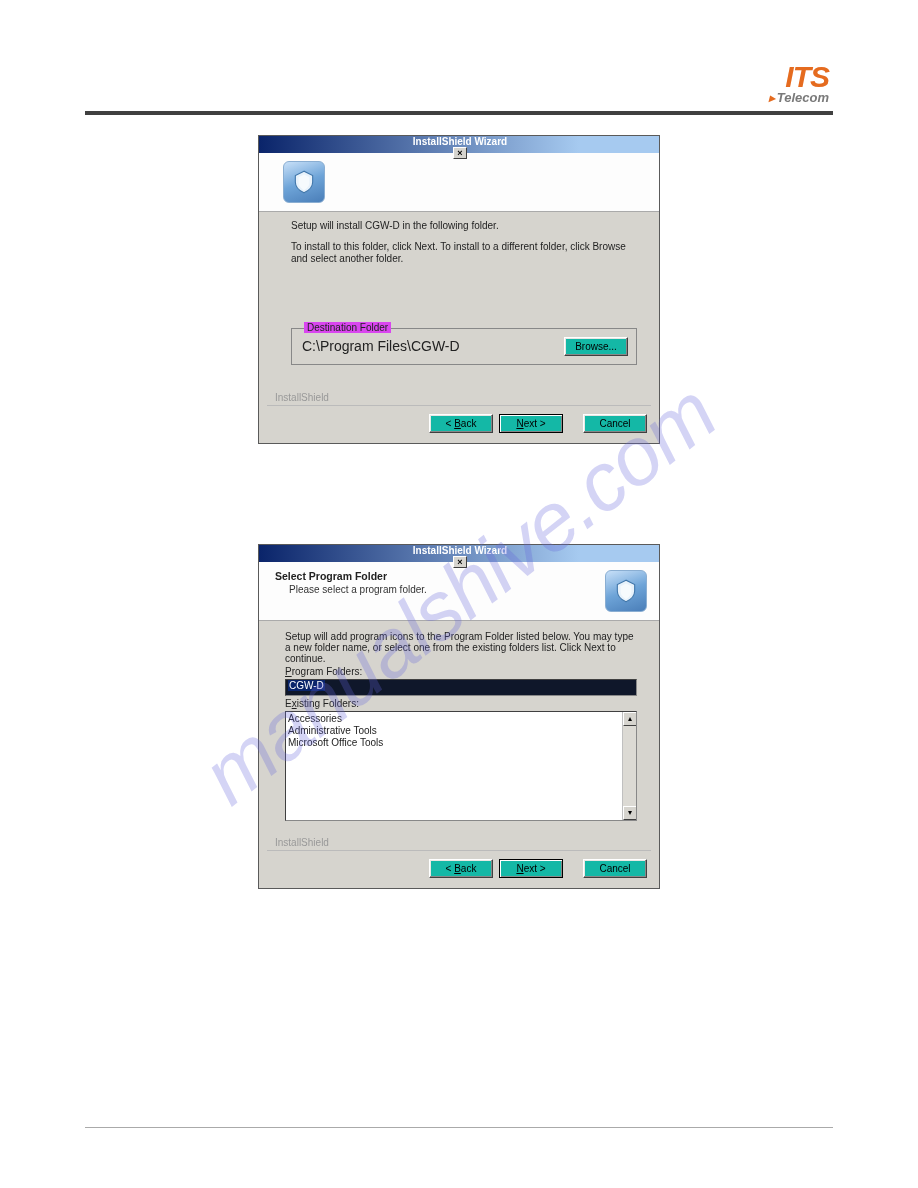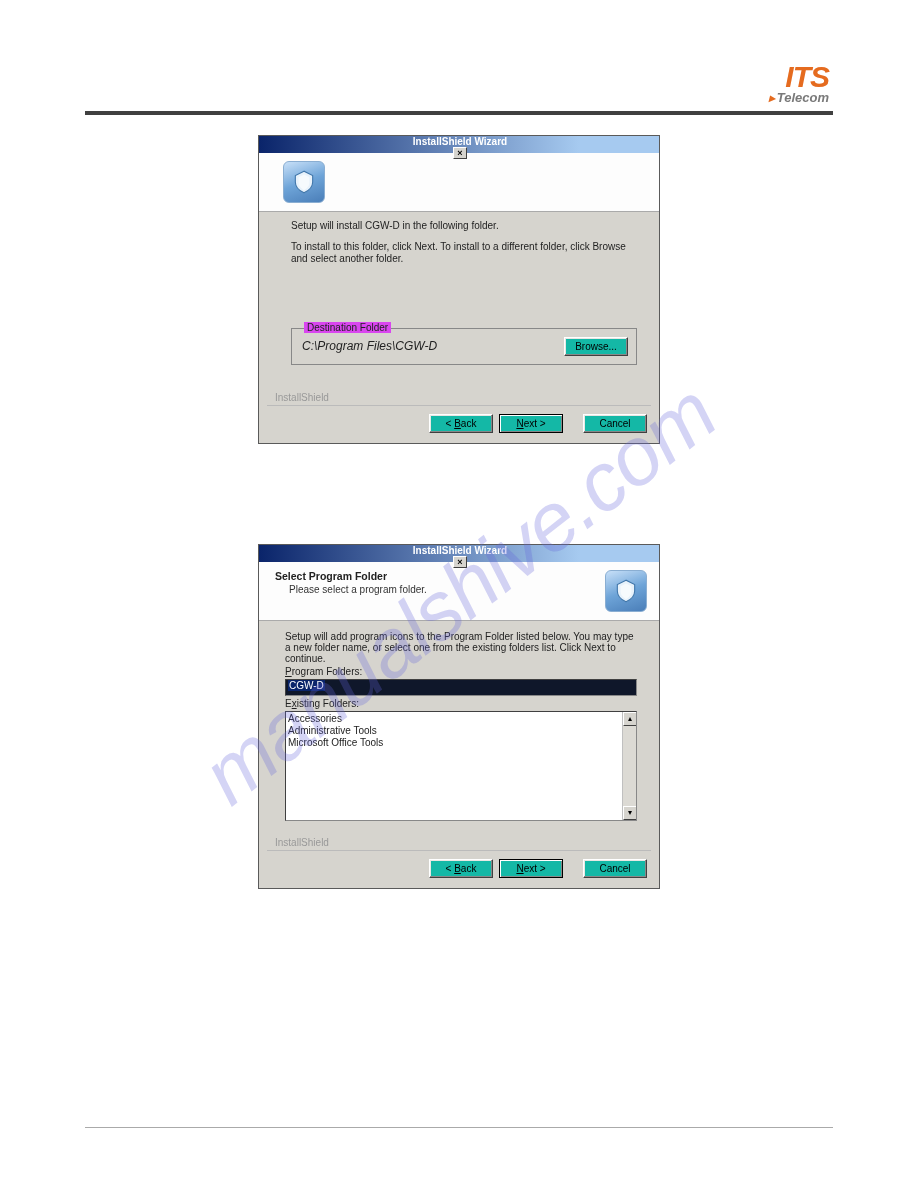--- a/index.html
+++ b/index.html
@@ -148,21 +148,21 @@
     left: 12px;
     background: #d946ef;
     padding: 0 3px;
     font-size: 10px;
   }
   .groupbox-row {
     display: flex;
     justify-content: space-between;
     align-items: center;
   }
-  .path-text { font-size: 12px; font-style: italic; }
+  .path-text { font-size: 14px; }
 
   .win-btn {
     min-width: 64px;
     height: 19px;
     background: #14b8a6;
     border: 1px solid #404040;
     border-top-color: #fff;
     border-left-color: #fff;
     box-shadow: inset -1px -1px 0 #888, inset 1px 1px 0 #e8e8e4;
     font-size: 10px;

